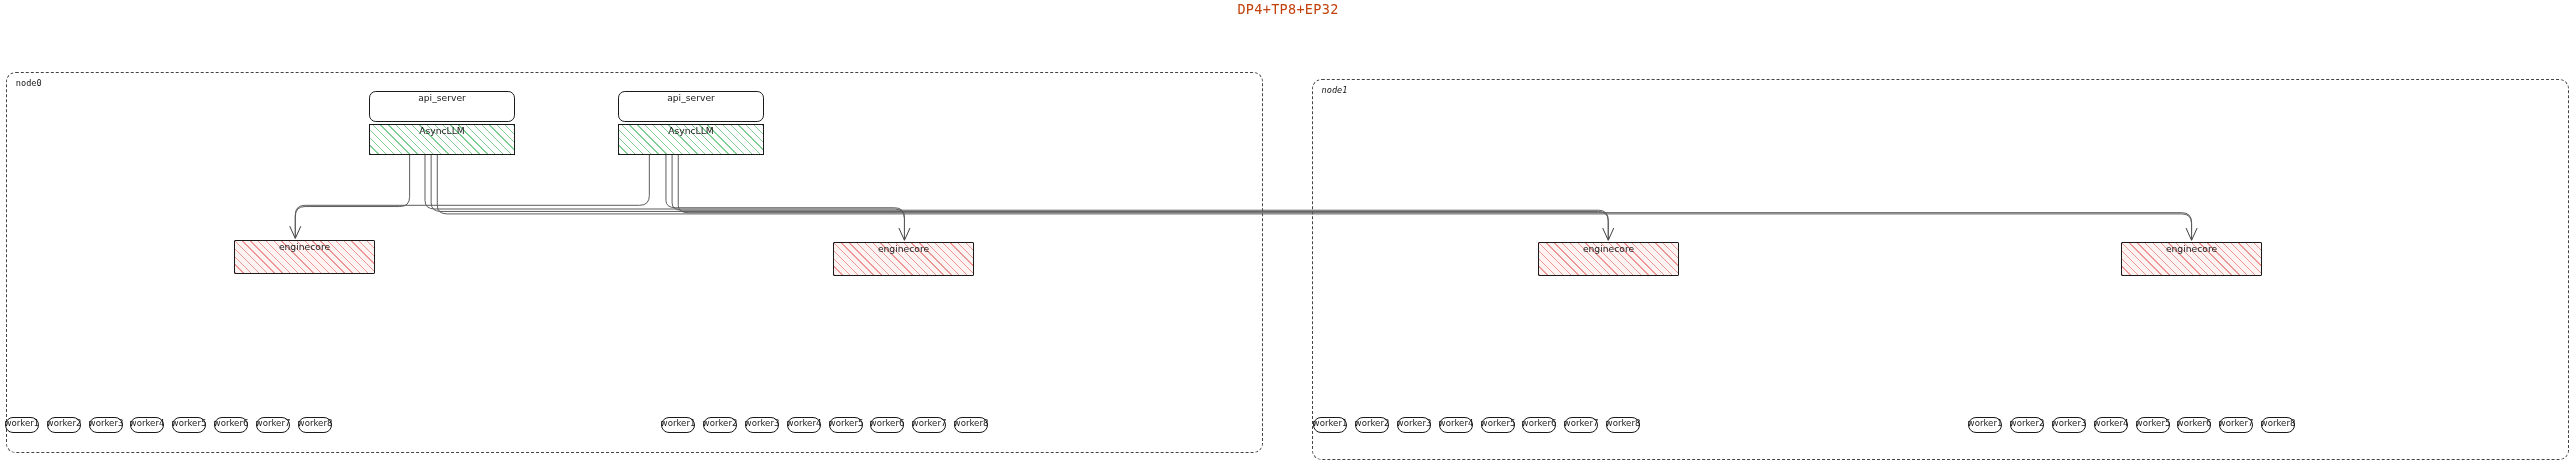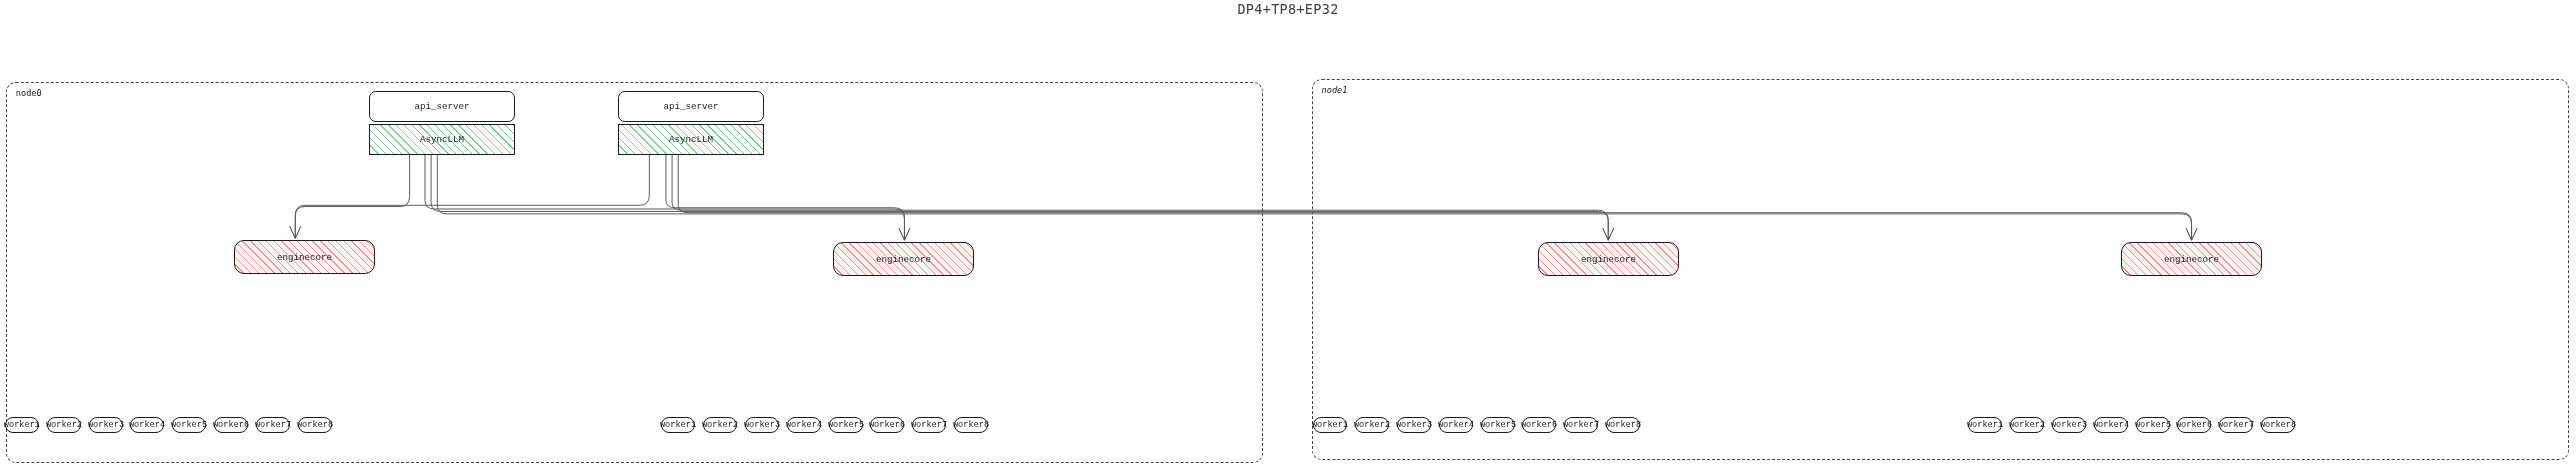--- a/index.html
+++ b/index.html
@@ -20,21 +20,21 @@
 
   
   #diagram-title {
     position: absolute;
     left: 0;
     top: 1.2px;
     width: 2576px;
     text-align: center;
     font-family: "DejaVu Sans Mono", monospace;
     font-size: 13.5px;
-    color: #404040;
+    color: #c2410c;
     letter-spacing: 0.3px;
     white-space: nowrap;
   }
 
   
   .node-panel {
     position: absolute;
     border: 1.5px dashed #444444;
     border-radius: 9.8px;
     background: transparent;
@@ -51,47 +51,45 @@
   }
 
   
   .box {
     position: absolute;
     box-sizing: border-box;
     border: 1.4px solid #1a1a1a;
     border-radius: 5.5px;
     background: #ffffff;
     display: flex;
-    align-items: center;
     justify-content: center;
     font-size: 9.2px;
     color: #1a1a1a;
     white-space: nowrap;
     z-index: 5;
-    font-family: Liberation Mono, monospace;
   }
 
   .box.api-server {
     border-radius: 6.8px;
   }
 
   .box.asyncllm {
     border-radius: 0;
     background-color: #ffffff;
     background-image: repeating-linear-gradient(
       45deg,
       rgba(120, 205, 140, 0.95) 0px,
       rgba(120, 205, 140, 0.95) 1px,
       rgba(255, 255, 255, 0) 1px,
       rgba(255, 255, 255, 0) 5.5px
     );
   }
 
   .box.enginecore {
-    border-radius: 10px;
+    border-radius: 1px;
     background-color: #fdf3f3;
     background-image: repeating-linear-gradient(
       45deg,
       rgba(235, 140, 140, 0.9) 0px,
       rgba(235, 140, 140, 0.9) 1px,
       rgba(253, 243, 243, 0) 1px,
       rgba(253, 243, 243, 0) 5.5px
     );
   }
 
@@ -137,21 +135,21 @@
       <path class="edge-path" d="M 1082 252 L 1082 326 Q 1082 338 1098 338 L 1454 338 Q 1470 338 1470 354 L 1470 389"></path>
       <path class="edge-path" d="M 1092 252 L 1092 330 Q 1092 342 1108 342 L 2599 342 Q 2615 342 2615 358 L 2615 389"></path>
       <path class="edge-path" d="M 1102 252 L 1102 334 Q 1102 346 1118 346 L 3548 346 Q 3564 346 3564 362 L 3564 389"></path>
       <path class="edge-head" d="M 470 368 L 479 388 L 488 368"></path>
       <path class="edge-head" d="M 1461 371 L 1470 391 L 1479 371"></path>
       <path class="edge-head" d="M 2606 371 L 2615 391 L 2624 371"></path>
       <path class="edge-head" d="M 3555 371 L 3564 391 L 3573 371"></path>
     </svg>
 
   <div id="nodes-root">
-      <div class="node-panel" style="left: 6.2px; top: 82px; width: 1257px; height: 381px;">
+      <div class="node-panel" style="left: 6.2px; top: 72px; width: 1257px; height: 381px;">
         <div class="node-panel-label">node0</div>
       </div>
       <div class="box api-server" style="left: 369px; top: 91px; width: 146px; height: 31px;">
         <span>api_server</span>
       </div>
       <div class="box api-server" style="left: 618px; top: 91px; width: 146px; height: 31px;">
         <span>api_server</span>
       </div>
       <div class="box asyncllm" style="left: 369px; top: 124px; width: 146px; height: 31px;">
         <span>AsyncLLM</span>

